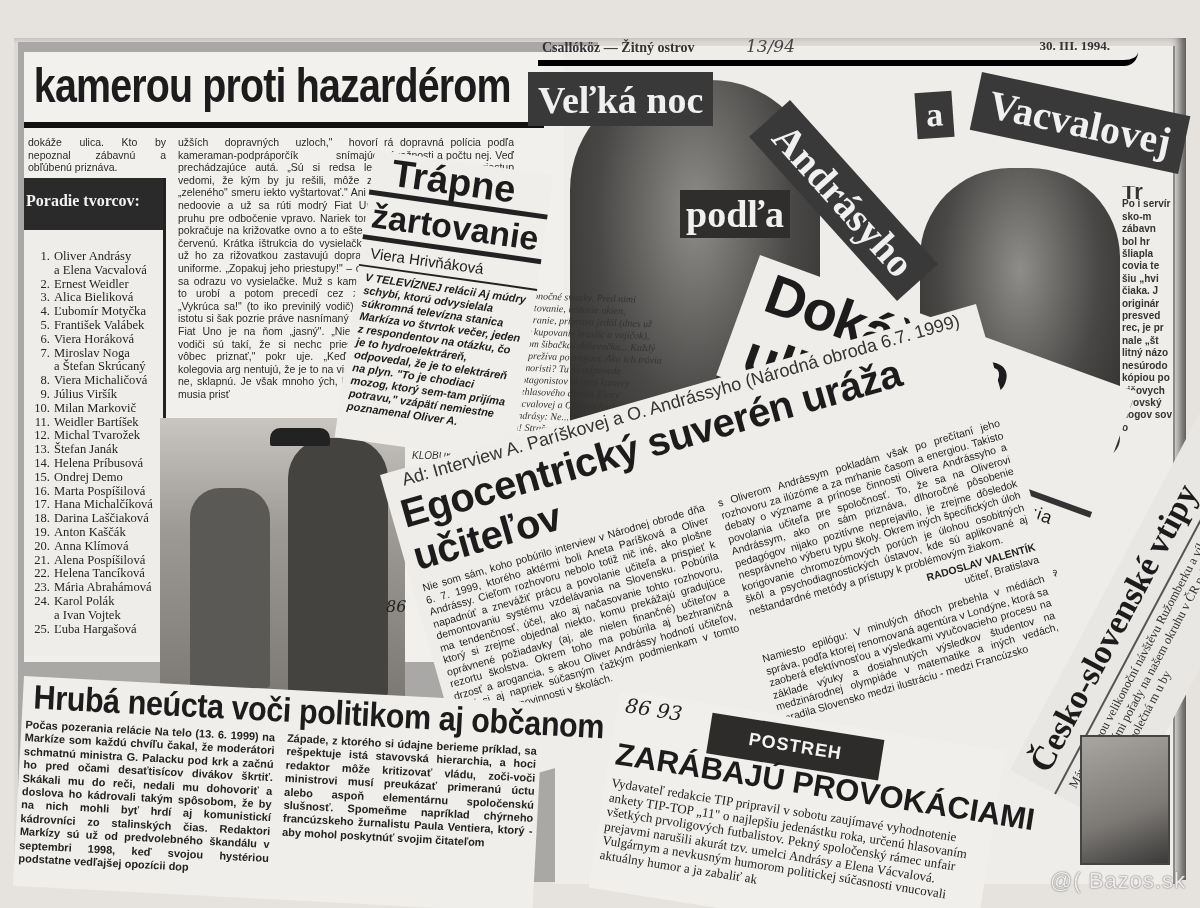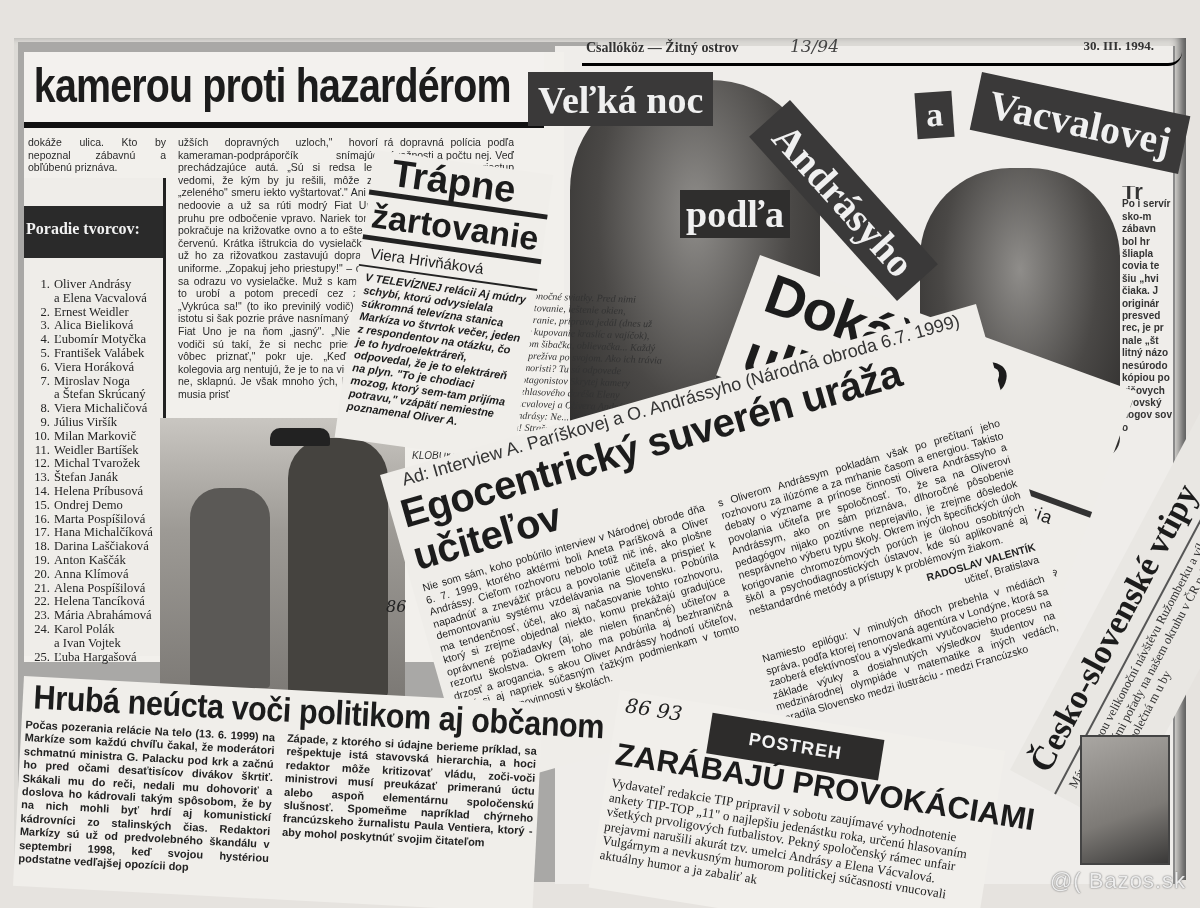--- a/index.html
+++ b/index.html
@@ -41,21 +41,21 @@
       text-align: justify; overflow: hidden;
     }
 
     
     .rank-box {
       position: absolute; left: 24px; top: 178px; width: 142px; height: 478px;
       background: #efede9; border-right: 3px solid #222;
     }
     .rank-head {
       background: #2a2a2a; color: #f2f2f2; height: 52px; padding: 14px 2px 0 2px;
-      font-weight: bold; font-size: 16px; font-family: "Liberation Serif", serif; margin-top: 28px;
+      font-weight: bold; font-size: 16px; font-family: "Liberation Serif", serif;
     }
     .rank-list { list-style: none; padding: 20px 0 0 4px; font-family: "Liberation Serif", serif; font-size: 12.6px; line-height: 13.8px; color: #252525; }
     .rank-list li { display: flex; }
     .rank-list .num { width: 22px; text-align: right; margin-right: 4px; flex-shrink: 0; }
 
     
     .trapne {
       position: absolute; left: 375px; top: 150px; width: 180px; height: 290px;
       transform: rotate(8deg); transform-origin: top left; background: #f0eeea;
     }
@@ -130,21 +130,21 @@
     }
     .cesko .h { font-family: "Liberation Serif", serif; font-weight: bold; font-size: 34px; padding: 6px 14px; border-bottom: 2px solid #555; white-space: nowrap; }
     .cesko .body { font-family: "Liberation Serif", serif; font-size: 12.5px; line-height: 15px; padding: 4px 14px; color: #333; }
 
     .photo3 { position: absolute; left: 1080px; top: 735px; width: 90px; height: 130px; background: linear-gradient(160deg, #a9a6a2 0%, #7d7a76 60%, #3a3938 100%); border: 2px solid #444; }
 
     .right-col {
       position: absolute; left: 1122px; top: 186px; width: 50px; font-size: 10px; line-height: 12.4px; color: #333; font-weight: bold; overflow: hidden;
     }
 
-    .masthead { position: absolute; left: 582px; top: 36px; width: 600px; height: 30px; border-bottom: 3px solid #000000; border-radius: 0 0 14px 0; }
+    .masthead { position: absolute; left: 538px; top: 36px; width: 600px; height: 30px; border-bottom: 6px solid #000000; border-radius: 0 0 14px 0; }
     .masthead .pub { position: absolute; left: 4px; top: 4px; font-family: "Liberation Serif", serif; font-weight: bold; font-size: 14px; color: #333; }
     .masthead .hand { position: absolute; left: 208px; top: 0; font-family: "DejaVu Serif", serif; font-style: italic; font-size: 17px; color: #444; }
     .masthead .date { position: absolute; right: 28px; top: 2px; font-family: "Liberation Serif", serif; font-weight: bold; font-size: 13px; color: #333; }
 
     .watermark {
       position: absolute; right: 14px; bottom: 14px; font-size: 22px; color: rgba(255,255,255,0.85);
       font-family: "Liberation Sans", sans-serif; text-shadow: 0 0 2px #888, 0 0 1px #666; letter-spacing: 1px;
     }
     .hand86 { position: absolute; left: 368px; top: 597px; font-family: "DejaVu Serif", serif; font-style: italic; font-size: 16px; color: #222; margin-left: 18px; }
   </style>

